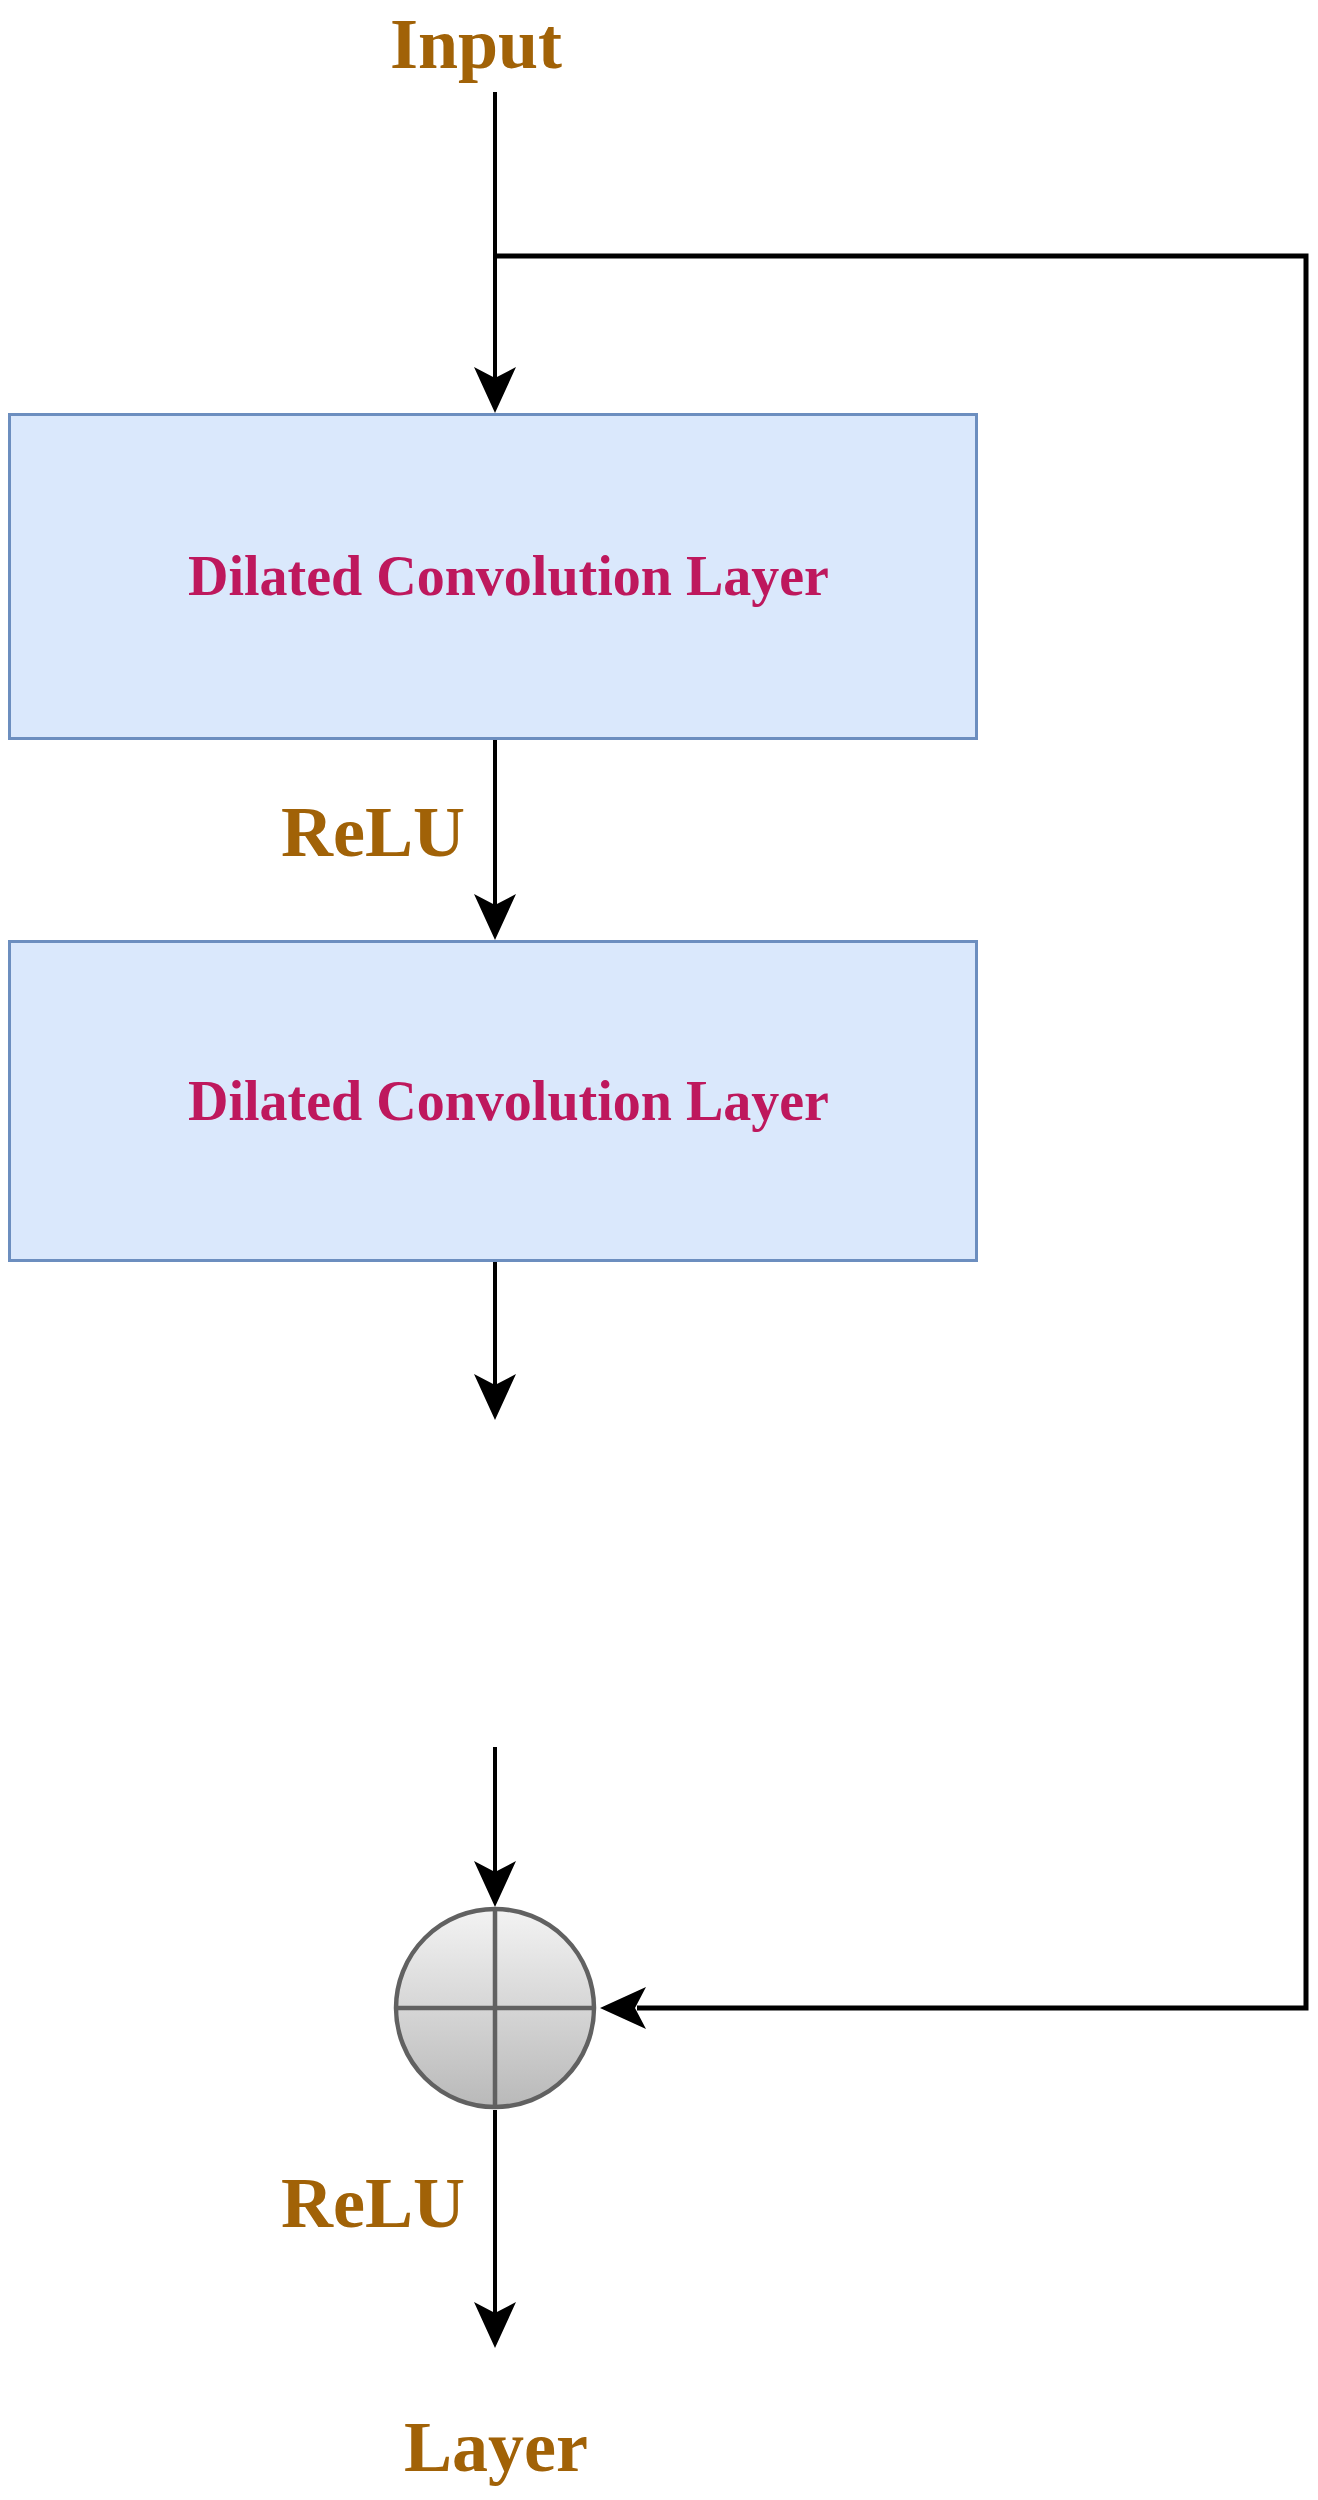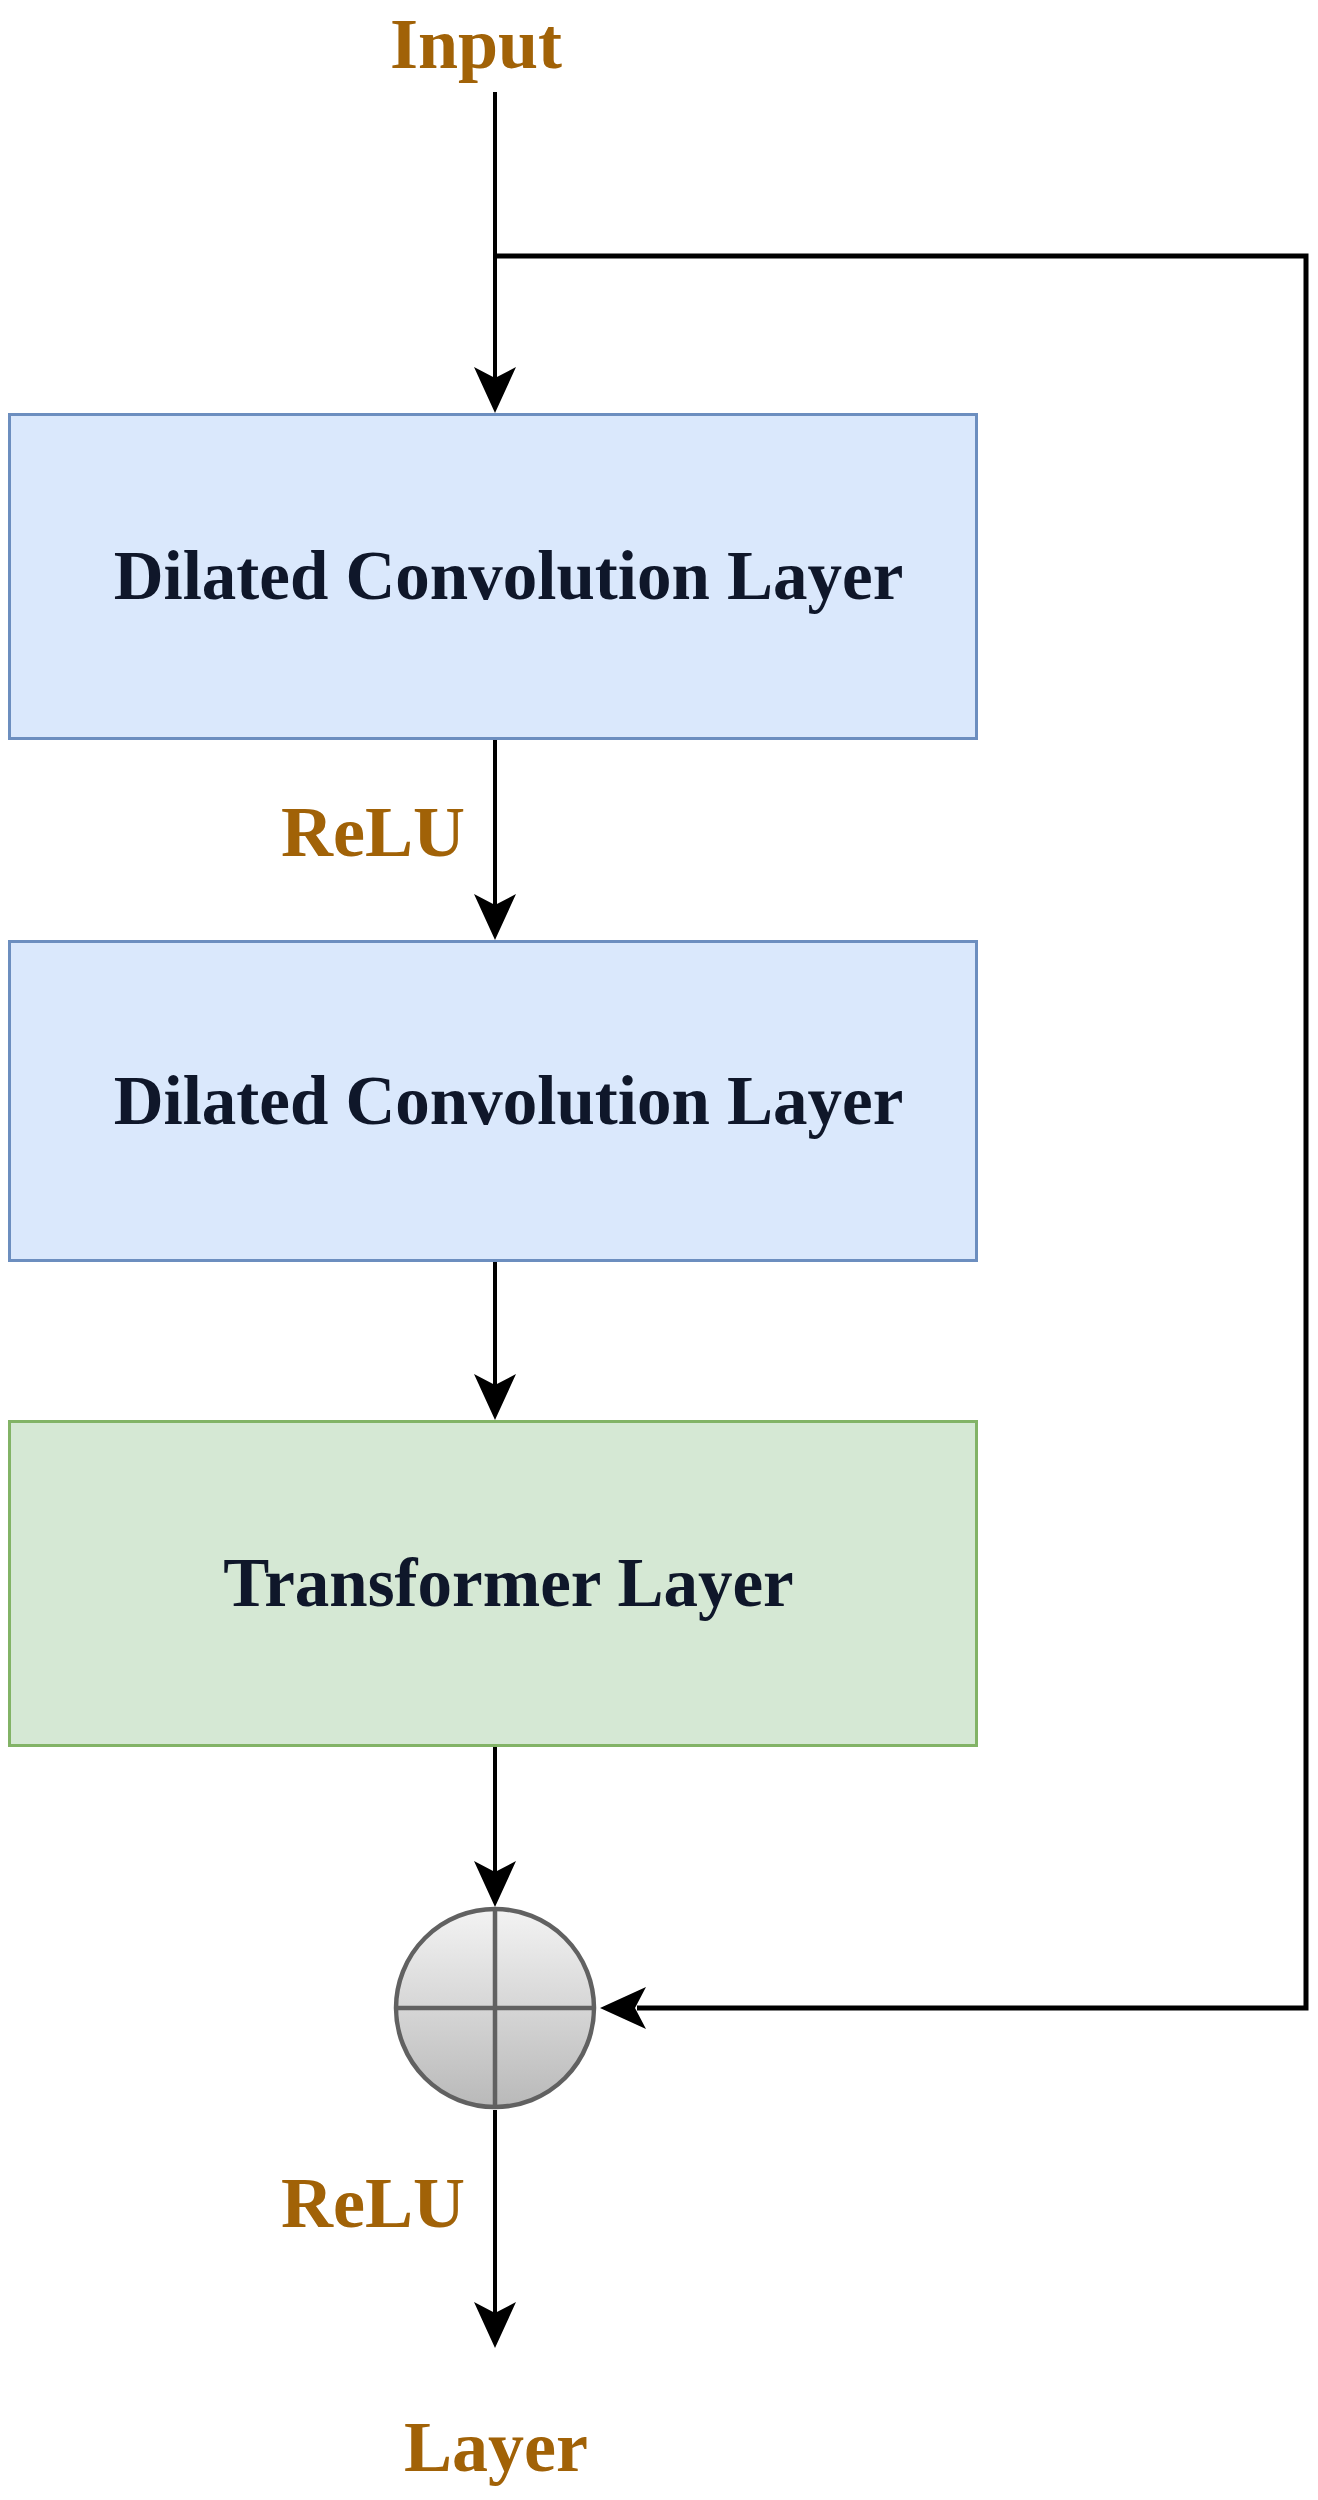--- a/index.html
+++ b/index.html
@@ -20,23 +20,23 @@
     position: absolute;
     left: 8px;
     width: 970px;
     box-sizing: border-box;
     display: flex;
     align-items: center;
     justify-content: center;
     text-align: center;
   }
   .node-box .node-label {
-    font-size: 69px;
+    font-size: 56px;
     font-weight: bold;
-    color: #0f172a;
+    color: #be185d;
     line-height: 1.05;
     white-space: nowrap;
     margin-left: 31px;
   }
   .box-conv-1 { top: 413px; height: 327px; background: #dae8fc; border: 3.5px solid #6c8ebf; }
   .box-conv-2 { top: 940px; height: 322px; background: #dae8fc; border: 3.5px solid #6c8ebf; }
   .box-transformer { top: 1420px; height: 327px; background: #d5e8d4; border: 3.5px solid #82b366; }
   .text-label {
     position: absolute;
     font-size: 72px;
@@ -105,21 +105,18 @@
   <div class="node-box box-conv-1">
     <span class="node-label">Dilated Convolution Layer</span>
   </div>
 
   <div class="text-label label-relu-1">ReLU</div>
 
   <div class="node-box box-conv-2">
     <span class="node-label">Dilated Convolution Layer</span>
   </div>
 
-  <div class="node-box box-transformer">
-    <span class="node-label">Transformer Layer</span>
-  </div>
 
   <div class="text-label label-relu-2">ReLU</div>
 
   <div class="text-label label-output">Layer</div>
 
 </div>
 
 </body></html>

